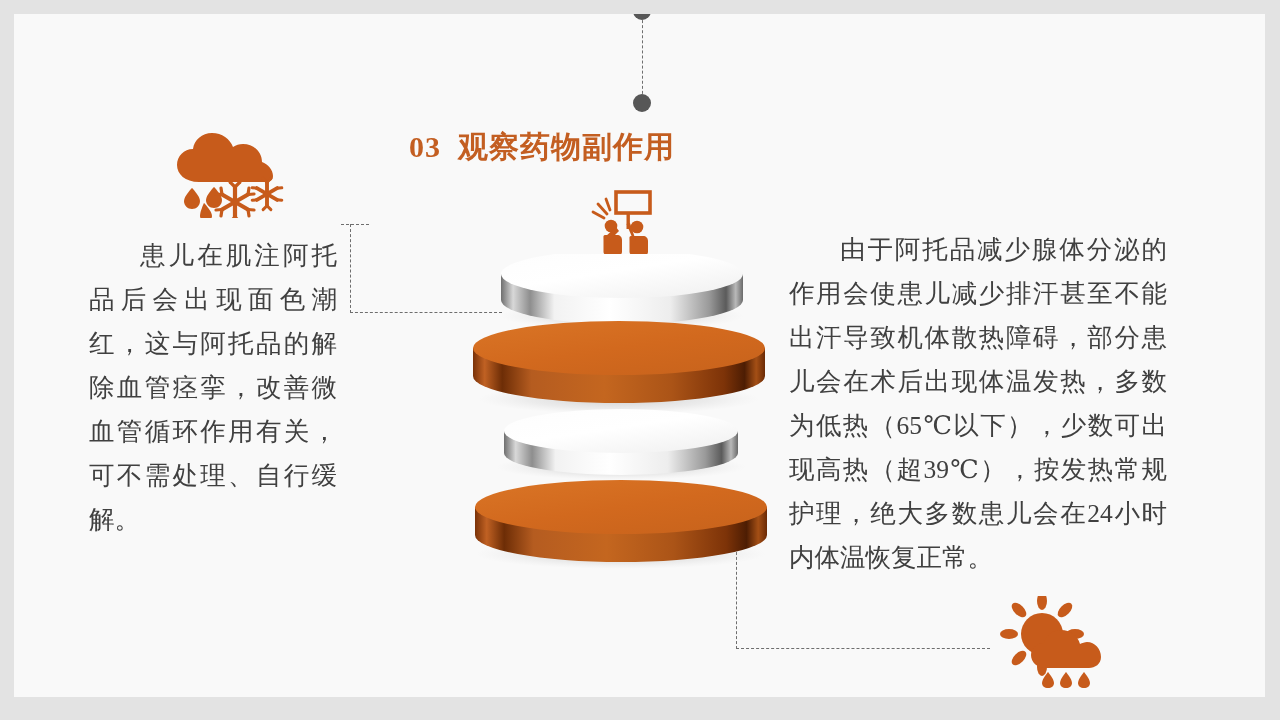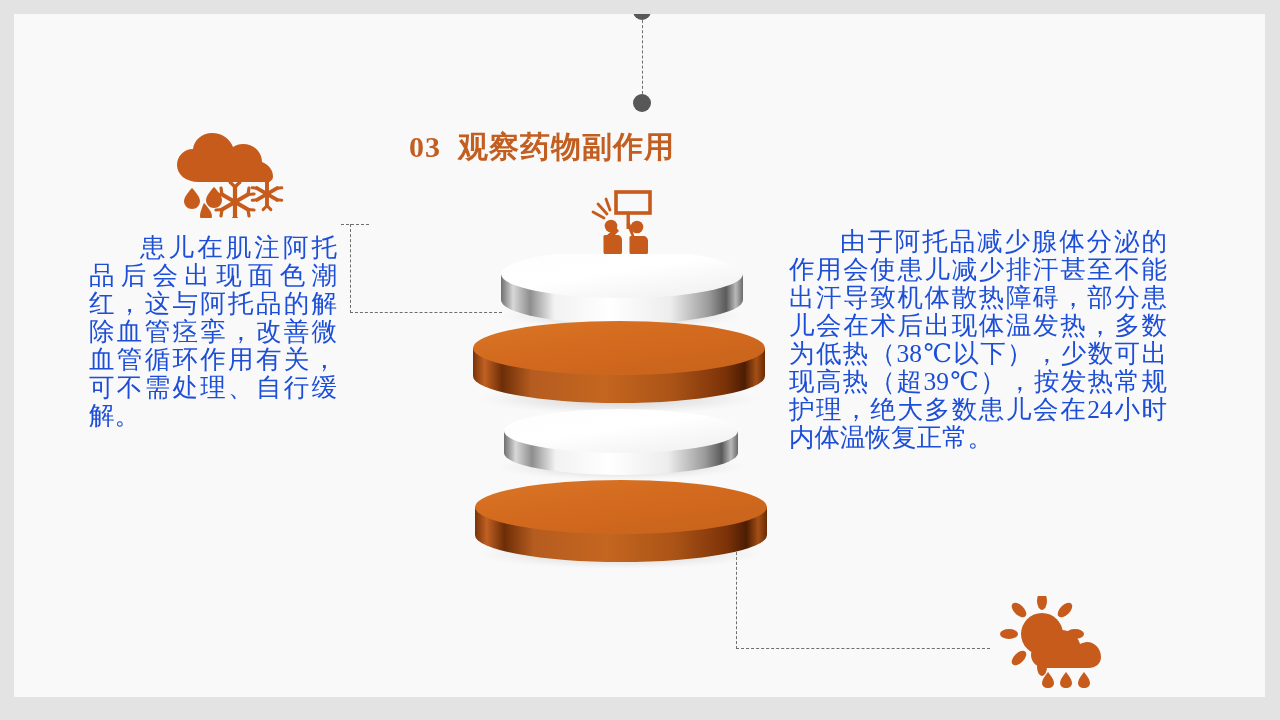--- a/index.html
+++ b/index.html
@@ -54,23 +54,23 @@
 
   
   .weather-icon { position: absolute; }
   #icon-sleet { left: 155px; top: 112px; width: 120px; height: 92px; }
   #icon-sun-cloud-rain { left: 982px; top: 582px; width: 118px; height: 92px; }
   #icon-people-sign { left: 565px; top: 176px; width: 92px; height: 84px; }
 
   
   .body-text {
     position: absolute;
-    color: #1d4ed8;
+    color: #404040;
     font-size: 25.5px;
-    line-height: 28px;
+    line-height: 44px;
     text-align: justify;
     text-indent: 2em;
     font-family: "Liberation Serif", "DejaVu Serif", serif;
   }
   #left-paragraph  { left: 75px; top: 220px; width: 248px; }
   #right-paragraph { left: 775px; top: 214px; width: 378px; }
 
   
   .dash-h {
     position: absolute;
@@ -151,21 +151,21 @@
             <line x1="-13" y1="7.5" x2="-19" y2="8"></line>
               <line x1="13" y1="-7.5" x2="19" y2="-8"></line>
           </g>
         </g>
       </g>
     </svg>
   </div>
 
   <div id="left-paragraph" class="body-text">患儿在肌注阿托品后会出现面色潮红，这与阿托品的解除血管痉挛，改善微血管循环作用有关，可不需处理、自行缓解。</div>
 
-  <div id="right-paragraph" class="body-text">由于阿托品减少腺体分泌的作用会使患儿减少排汗甚至不能出汗导致机体散热障碍，部分患儿会在术后出现体温发热，多数为低热（38℃以下），少数可出现高热（超39℃），按发热常规护理，绝大多数患儿会在24小时内体温恢复正常。</div>
+  <div id="right-paragraph" class="body-text">由于阿托品减少腺体分泌的作用会使患儿减少排汗甚至不能出汗导致机体散热障碍，部分患儿会在术后出现体温发热，多数为低热（65℃以下），少数可出现高热（超39℃），按发热常规护理，绝大多数患儿会在24小时内体温恢复正常。</div>
 
   <div id="left-dash-h-top" class="dash-h"></div>
   <div id="left-dash-v" class="dash-v"></div>
   <div id="left-dash-h-bot" class="dash-h"></div>
 
   <div id="right-dash-v" class="dash-v"></div>
   <div id="right-dash-h-bot" class="dash-h"></div>
 
   <div id="icon-people-sign" class="weather-icon">
     <svg viewBox="0 0 92 84" width="92" height="84" xmlns="http://www.w3.org/2000/svg">

